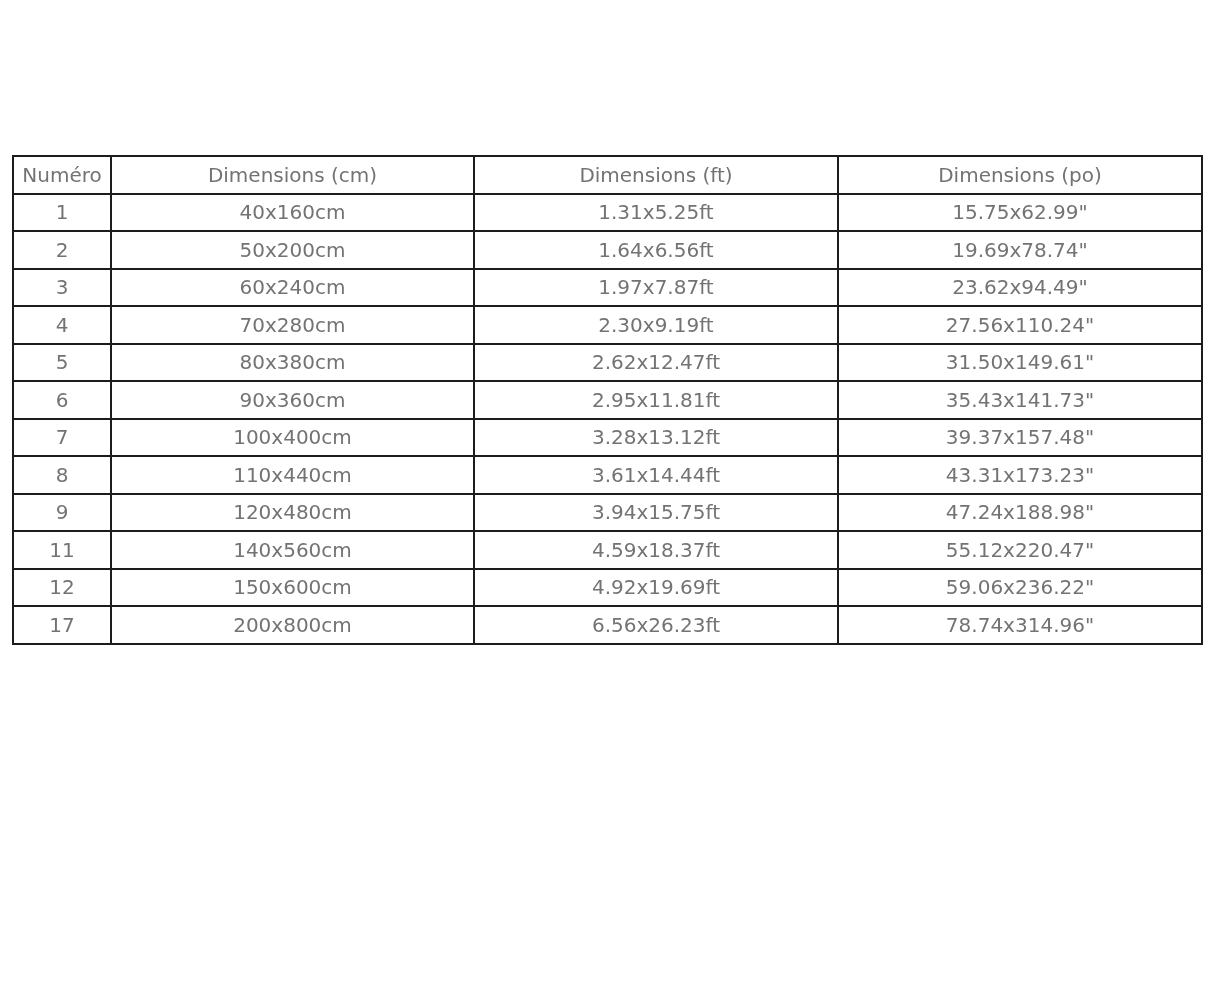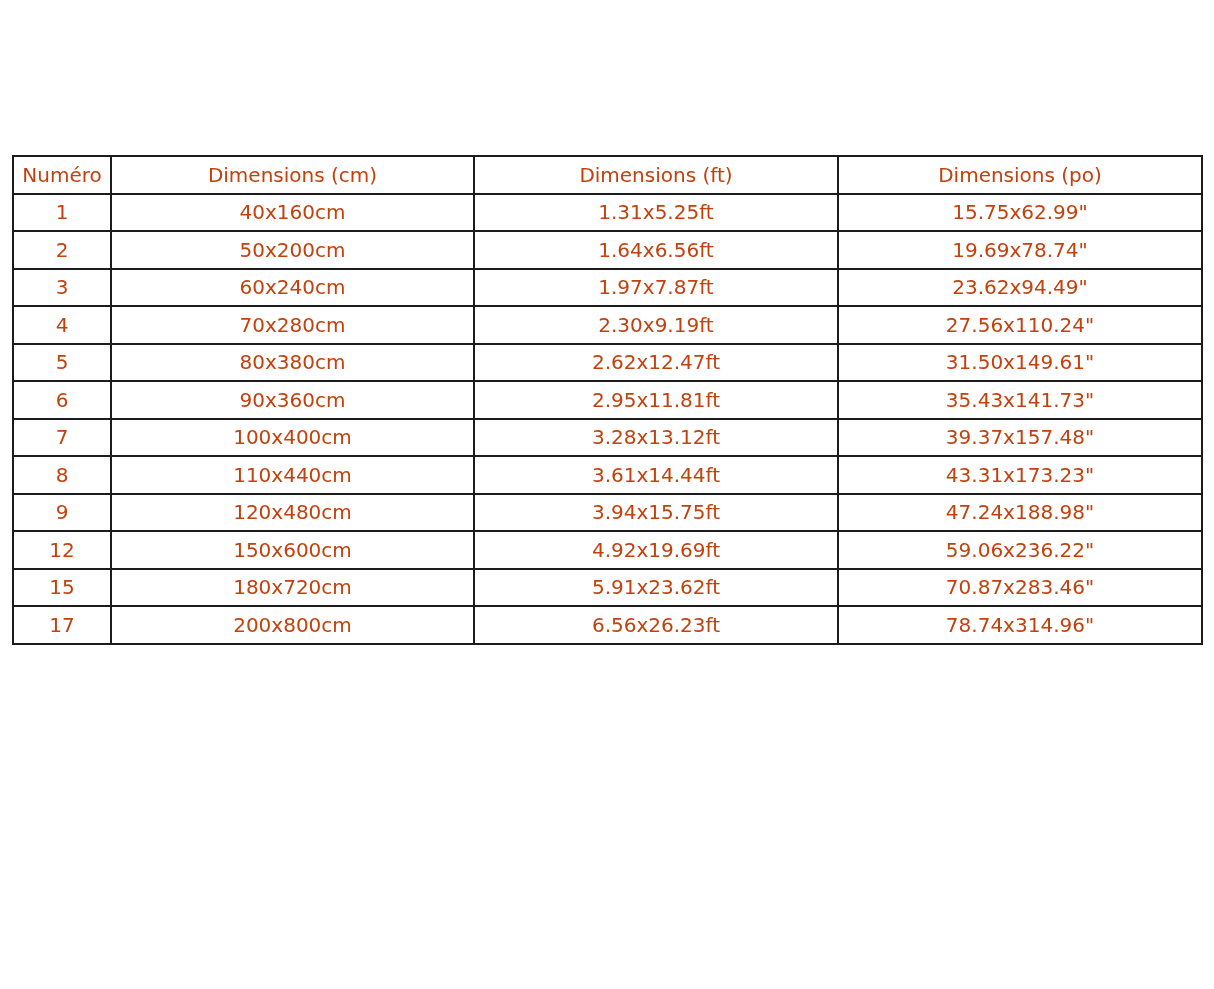--- a/index.html
+++ b/index.html
@@ -15,21 +15,21 @@
     color: #333333;
   }
   .dims-table {
     position: absolute;
     left: 12px;
     top: 155px;
     width: 1189px;
     border-collapse: collapse;
     table-layout: fixed;
     font-size: 20px;
-    color: #c2410c;
+    color: #737373;
   }
   .dims-table th,
   .dims-table td {
     border: 2px solid #1c1c1c;
     height: 35.5px;
     padding: 0;
     text-align: center;
     vertical-align: middle;
     font-weight: normal;
     white-space: nowrap;
@@ -107,30 +107,30 @@
       <td>3.61x14.44ft</td>
       <td>43.31x173.23"</td>
     </tr>
     <tr>
       <td>9</td>
       <td>120x480cm</td>
       <td>3.94x15.75ft</td>
       <td>47.24x188.98"</td>
     </tr>
     <tr>
+      <td>11</td>
+      <td>140x560cm</td>
+      <td>4.59x18.37ft</td>
+      <td>55.12x220.47"</td>
+    </tr>
+    <tr>
       <td>12</td>
       <td>150x600cm</td>
       <td>4.92x19.69ft</td>
       <td>59.06x236.22"</td>
-    </tr>
-    <tr>
-      <td>15</td>
-      <td>180x720cm</td>
-      <td>5.91x23.62ft</td>
-      <td>70.87x283.46"</td>
     </tr>
     <tr>
       <td>17</td>
       <td>200x800cm</td>
       <td>6.56x26.23ft</td>
       <td>78.74x314.96"</td>
     </tr>
   </tbody>
 </table>
 

